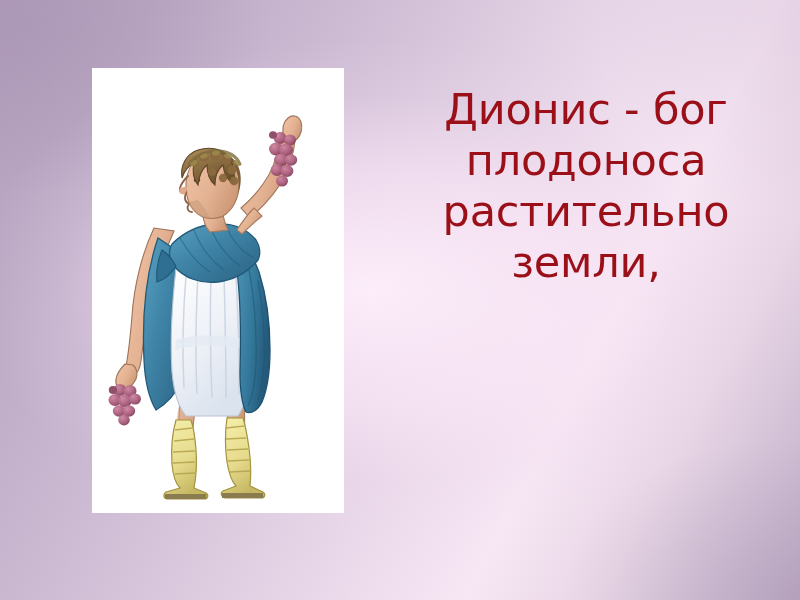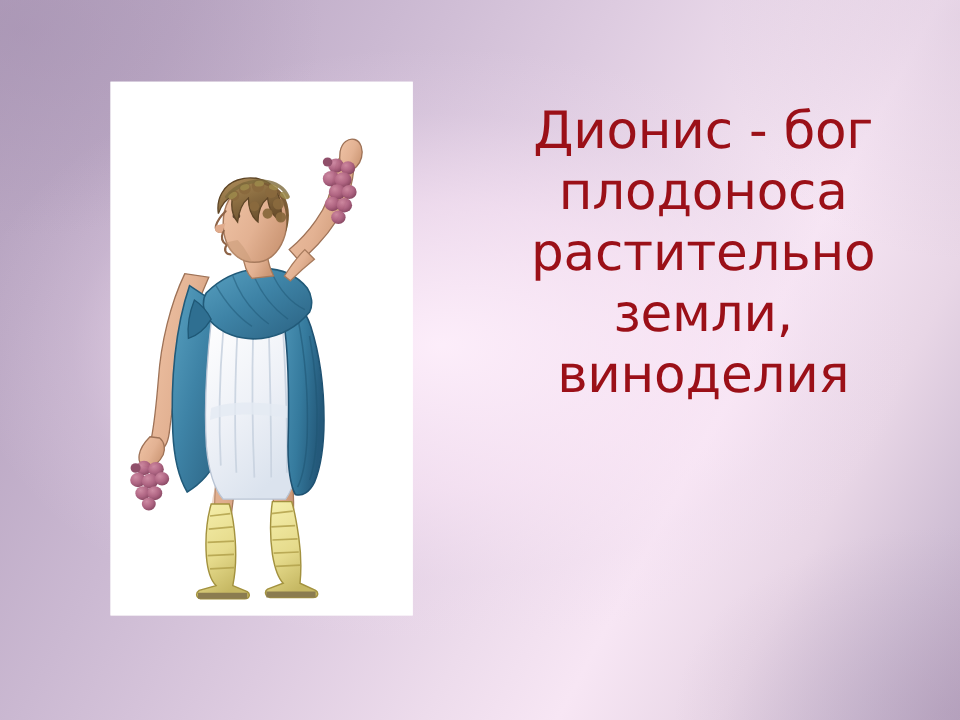--- a/index.html
+++ b/index.html
@@ -298,16 +298,15 @@
       <path d="M150,166 C158,158 165,152 170,148 L162,140
                C156,146 150,154 145,162 Z" fill="url(#gSkin)" stroke="#a77a5c" stroke-width="1.1"></path>
     </svg>
   </div>
 
   <div id="title-block">
     <span class="ln">Дионис - бог</span>
     <span class="ln">плодоноса</span>
     <span class="ln">растительно</span>
     <span class="ln">земли,</span>
-    <span class="ln">виноделия</span>
   </div>
 
 </div>
 
 </body></html>

